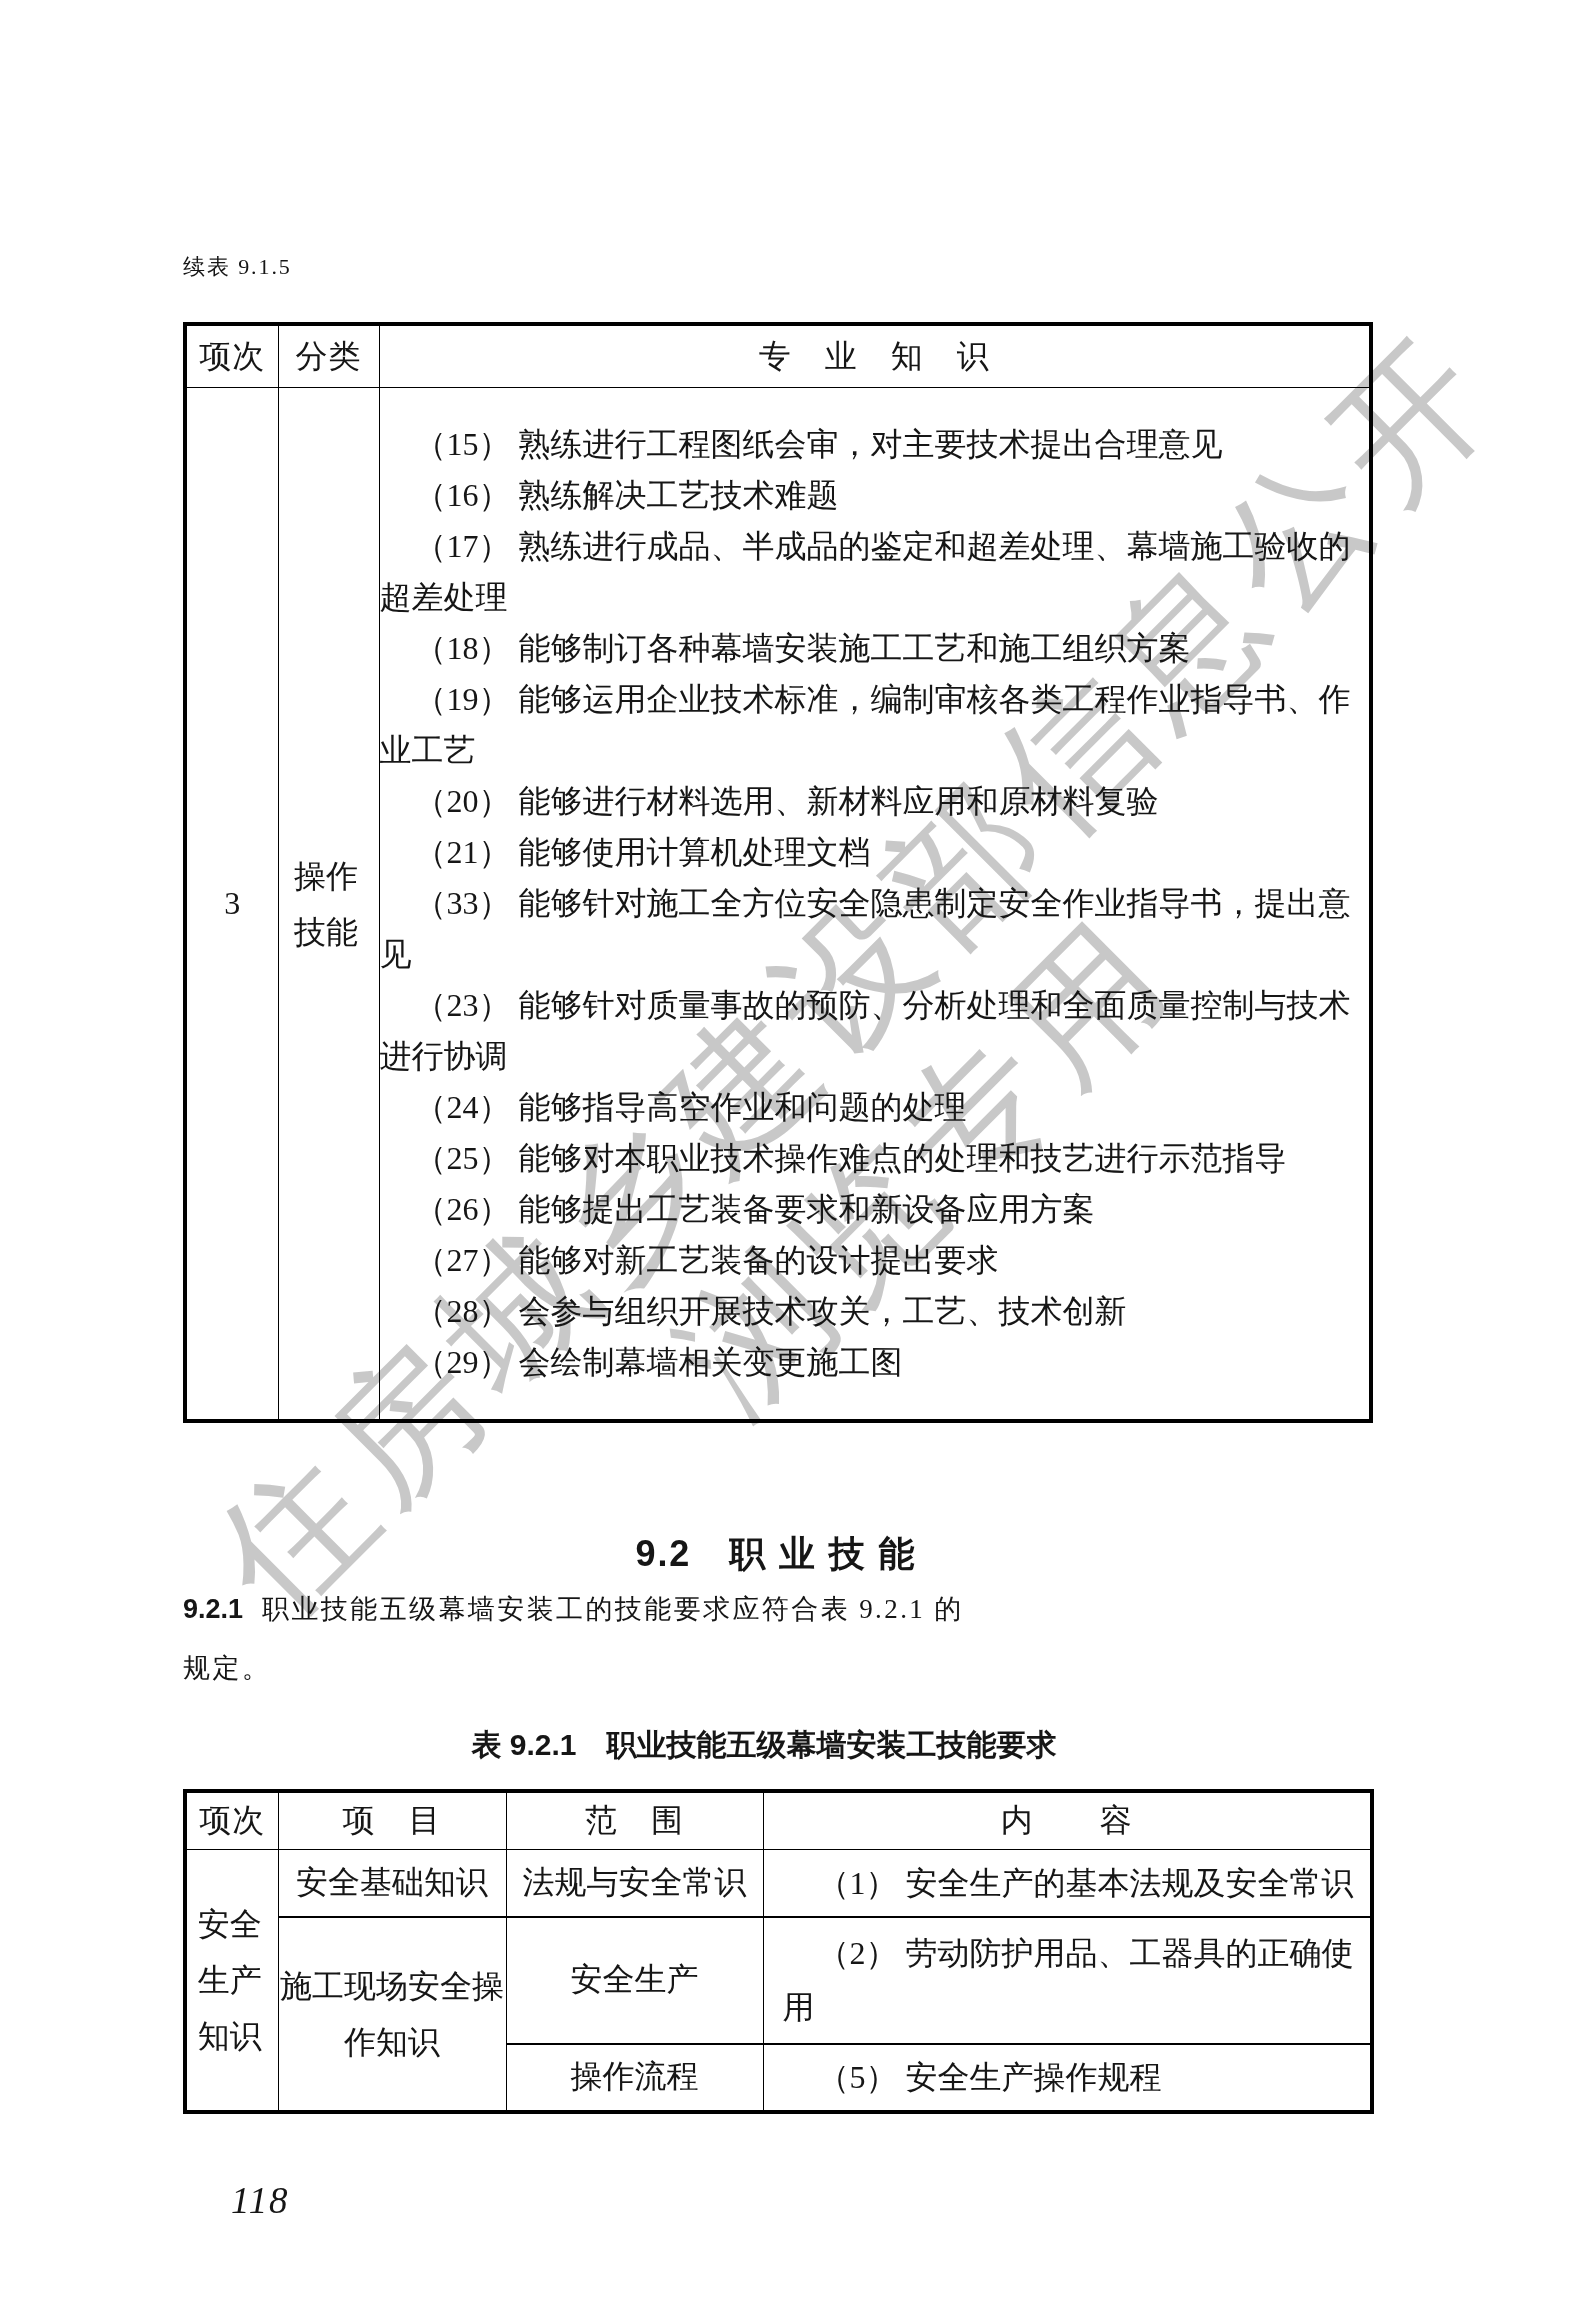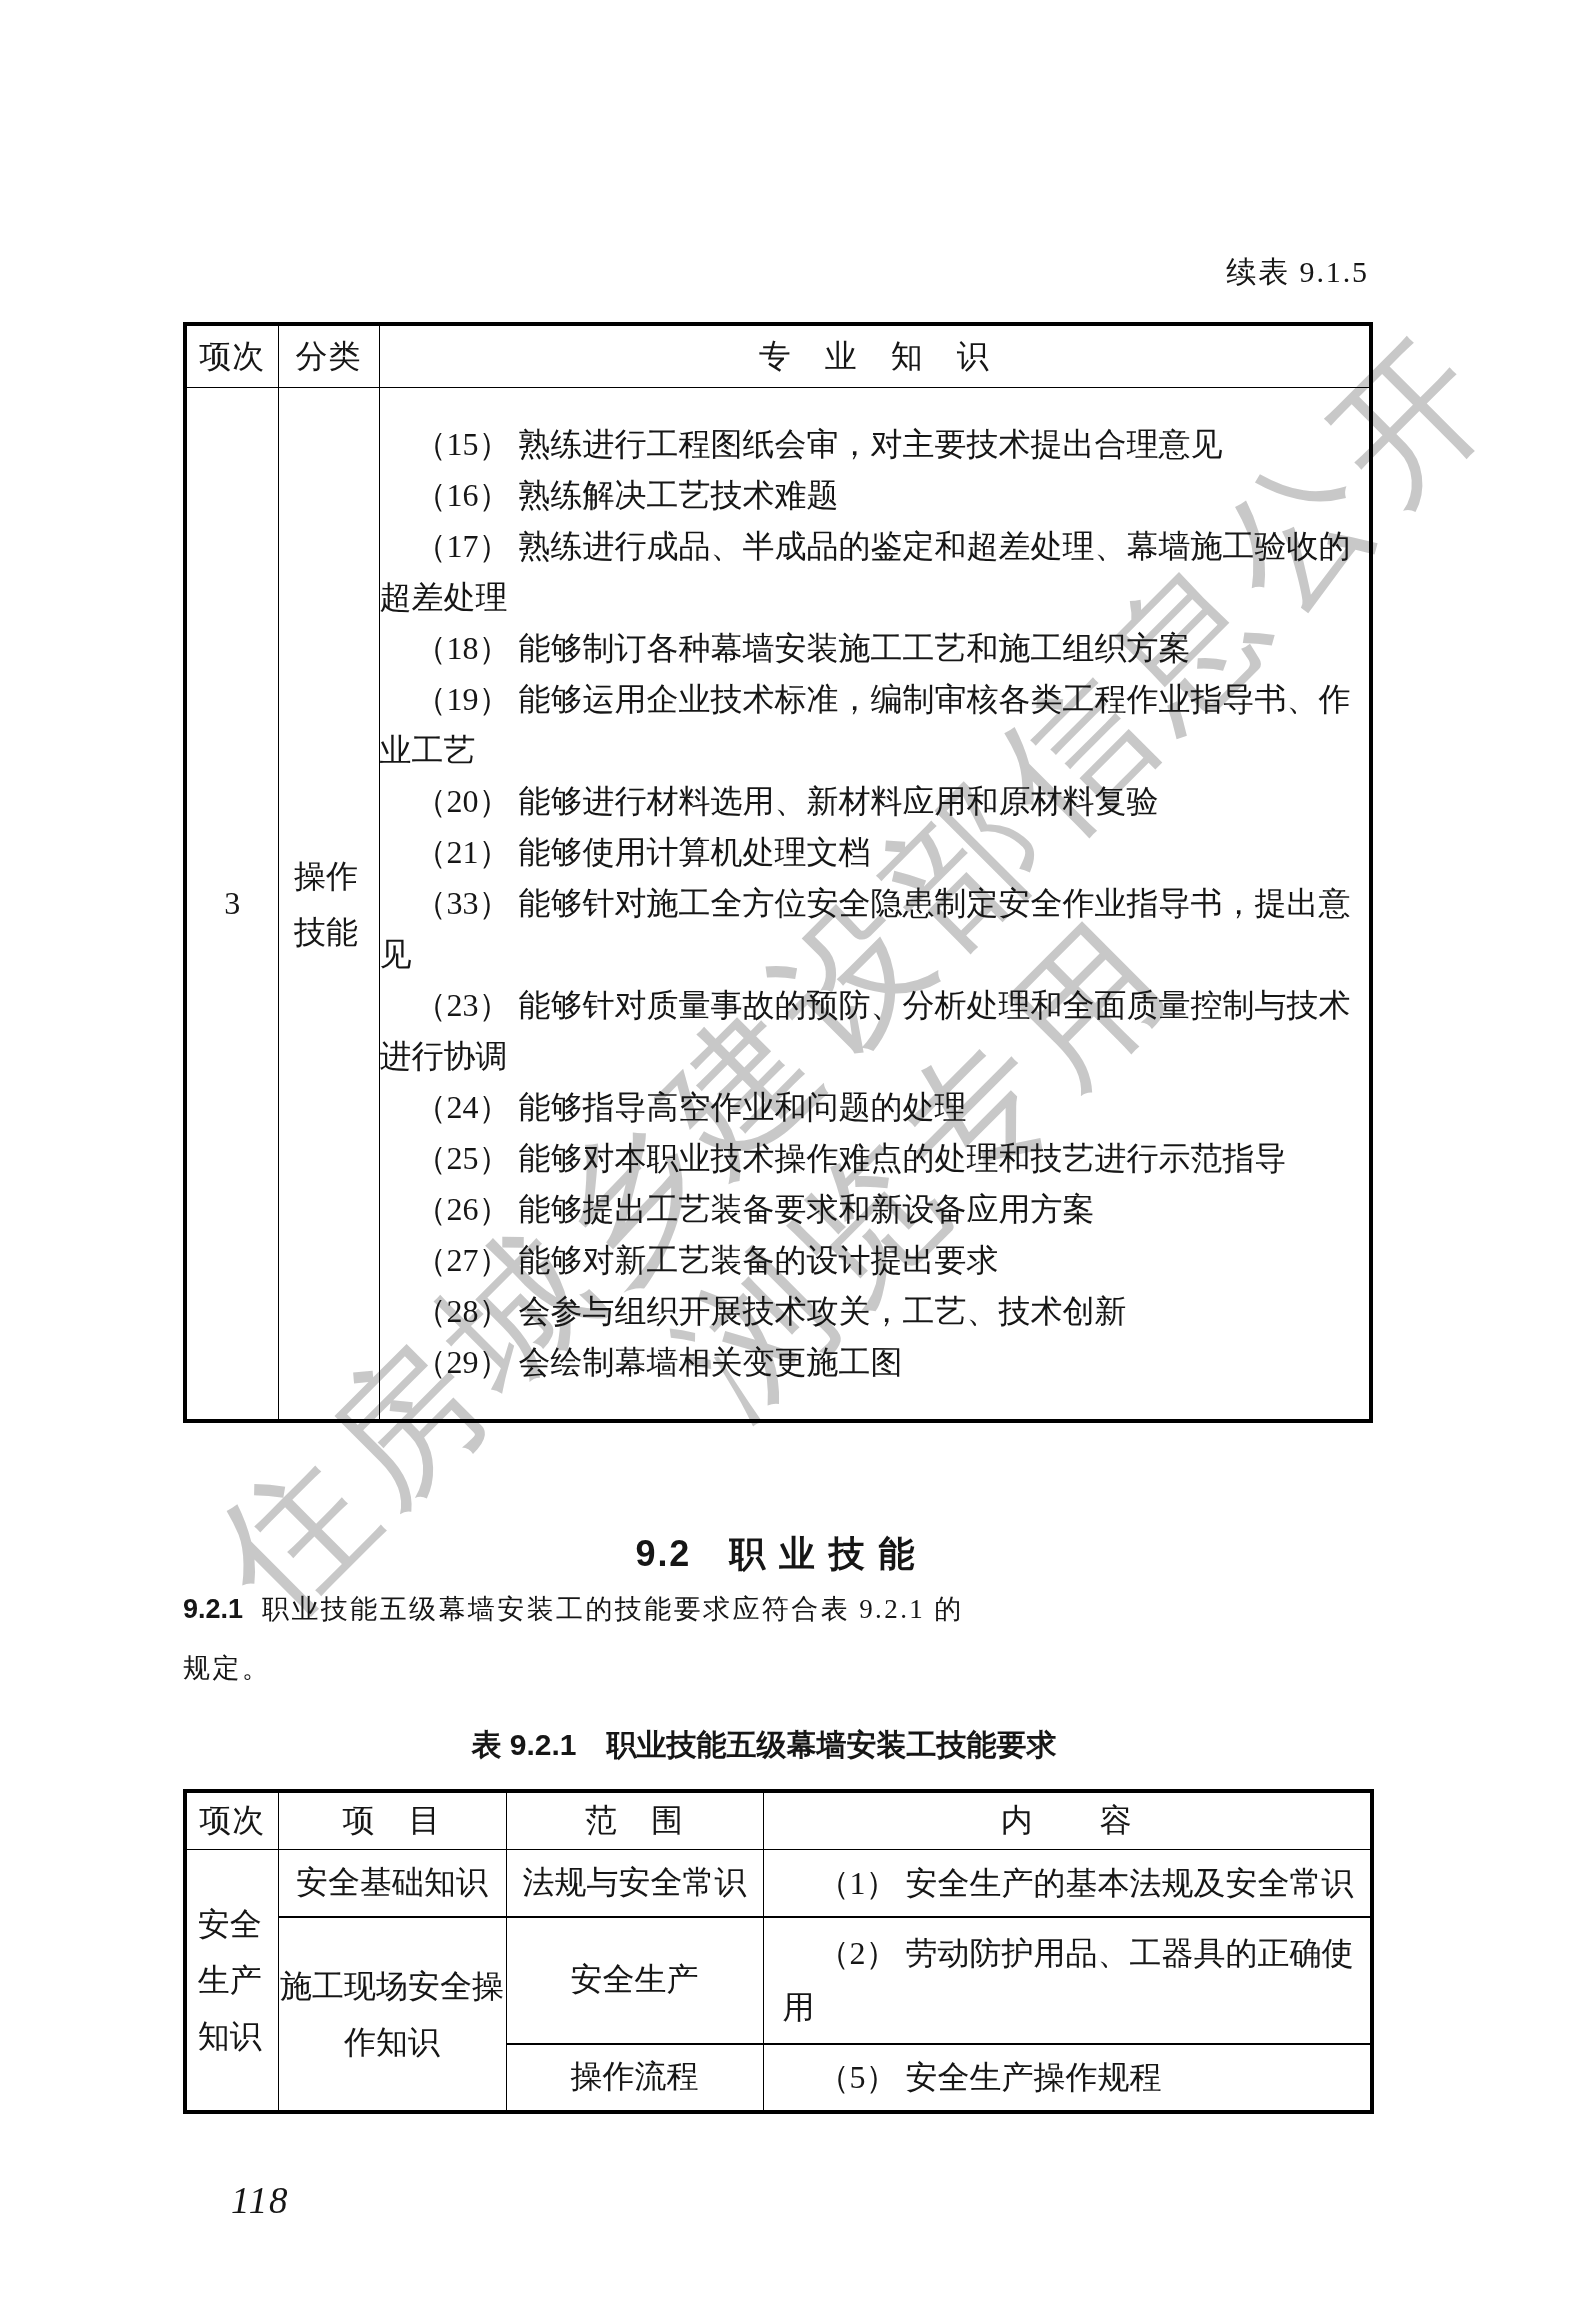--- a/index.html
+++ b/index.html
@@ -29,21 +29,21 @@
   .wm2{
     font-size:144px;
     letter-spacing:11.5px;
     left:927px;top:1167px;
     transform:translate(-50%,-50%) rotate(-45deg);
   }
   .content{position:relative;z-index:1;}
   
   .t1-caption{
     position:absolute;left:183px;top:252px;width:1186px;
-    text-align:right;font-size:30px;letter-spacing:1.9px;
+    text-align:left;font-size:22px;letter-spacing:1.9px;
   }
   
   table{border-collapse:collapse;table-layout:fixed;border-radius:15px;}
   .t1{
     position:absolute;left:183px;top:322px;width:1186px;
     border:4.8px solid #000;
   }
   .t1 th,.t1 td{border:1.9px solid #000;padding:0;}
   .t1 th{
     height:61px;font-weight:normal;font-size:32px;

